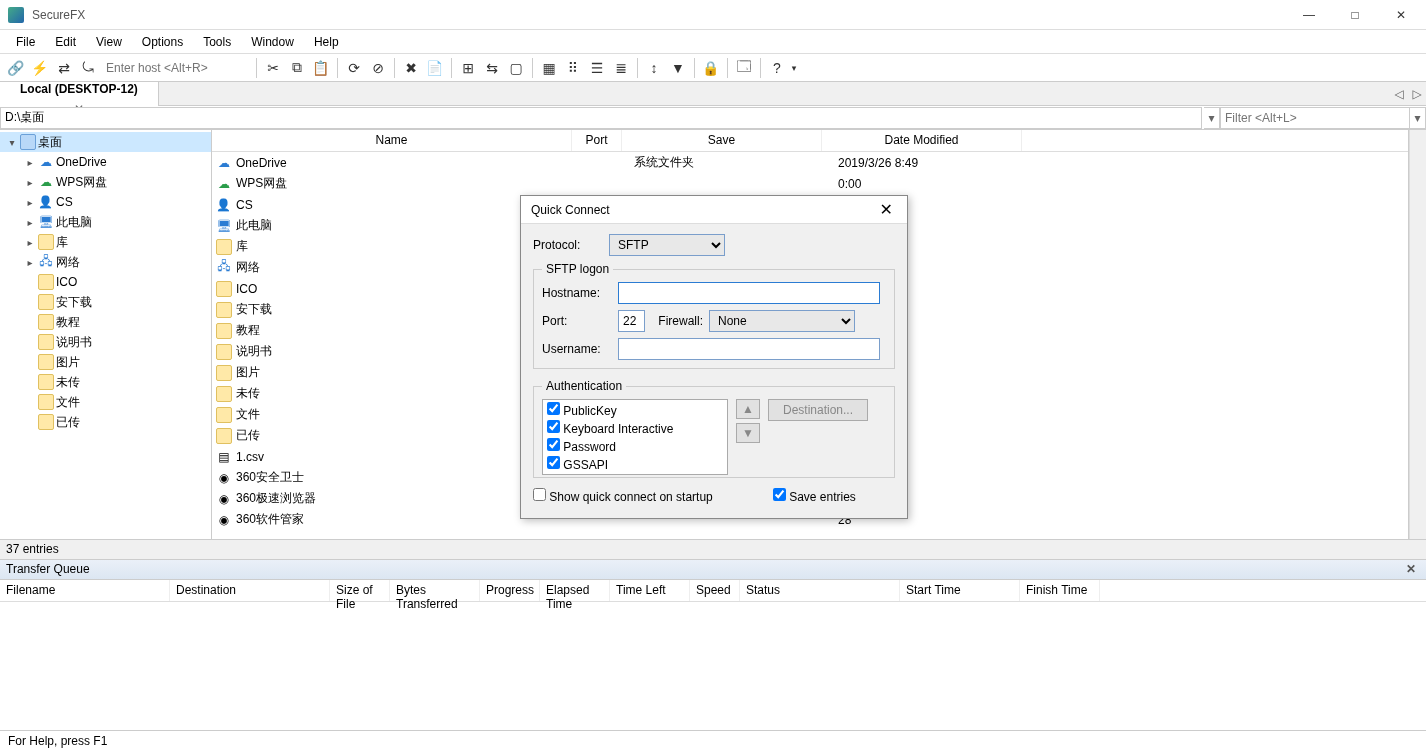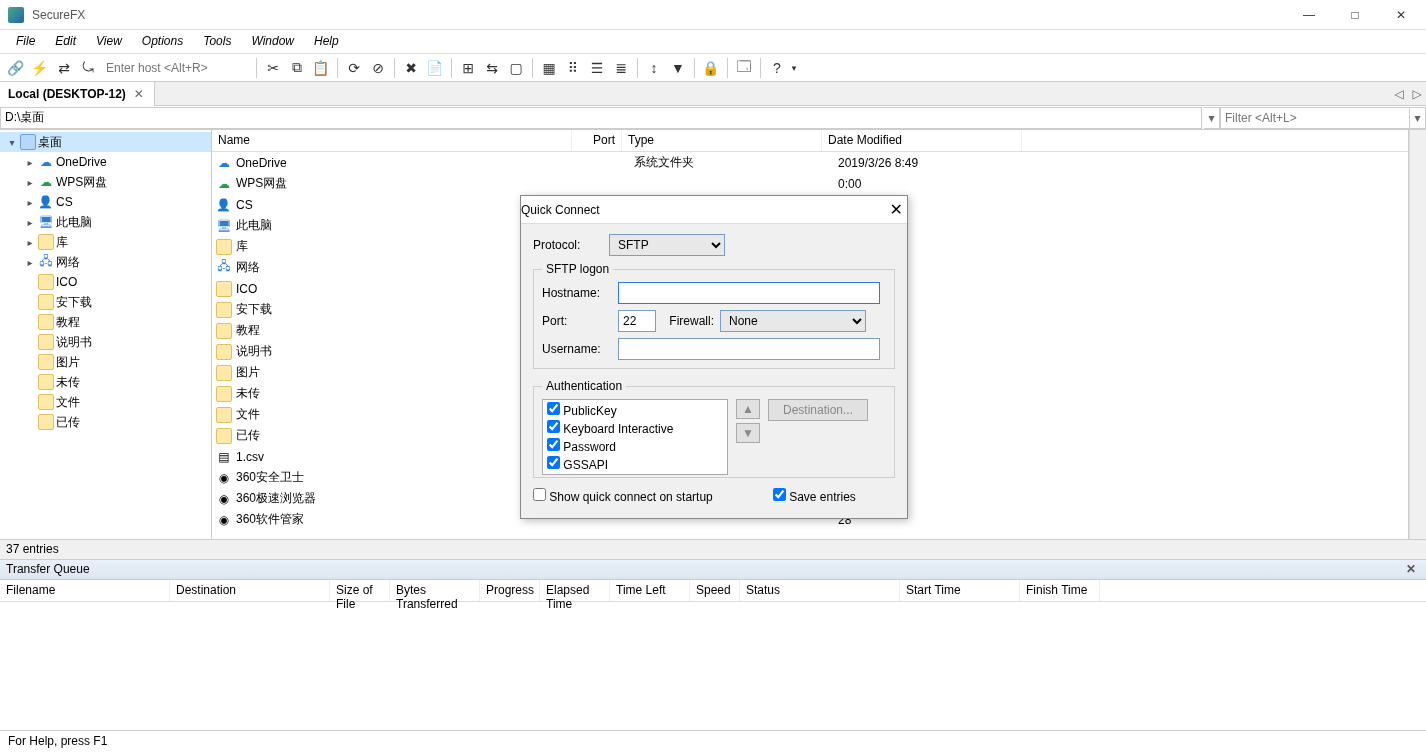--- a/index.html
+++ b/index.html
@@ -5,32 +5,32 @@
 * { box-sizing: border-box; margin: 0; padding: 0; font-family: "Segoe UI", Tahoma, sans-serif; font-size: 12px; }
 body { background: #fff; width: 1426px; height: 752px; overflow: hidden; position: relative; }
 
 
 .titlebar { height: 30px; display: flex; align-items: center; padding: 0 2px; border-bottom: 1px solid #ddd; background: #fff; }
 .titlebar .app-icon { width: 16px; height: 16px; margin: 0 6px; background: linear-gradient(135deg,#4a8,#26a); border-radius: 2px; }
 .titlebar .title { flex: 1; color: #555; padding-left: 2px; }
 .titlebar .win-ctrl { width: 46px; height: 30px; display: flex; align-items: center; justify-content: center; color: #333; }
 
 
-.menubar { height: 24px; display: flex; align-items: flex-start; padding: 0 6px; border-bottom: 1px solid #ddd; font-style: italic; }
+.menubar { height: 24px; display: flex; align-items: center; padding: 0 6px; border-bottom: 1px solid #ddd; }
 .menubar .menu-item { padding: 4px 10px; }
 
 
 .toolbar { height: 28px; display: flex; align-items: center; padding: 0 4px; border-bottom: 1px solid #ccc; gap: 0; }
 .tb-btn { width: 24px; height: 24px; display: flex; align-items: center; justify-content: center; color: #333; font-size: 14px; }
 .tb-sep { width: 1px; height: 20px; background: #ccc; margin: 0 4px; }
 .tb-input { width: 140px; height: 20px; border: none; margin: 0 6px; color: #888; }
 
 
 .tabbar { height: 24px; display: flex; align-items: center; background: #f0f0f0; border-bottom: 1px solid #ccc; }
-.tab { height: 24px; display: flex; align-items: center; padding: 0 8px; background: #fff; border-right: 1px solid #ccc; font-weight: bold; gap: 6px; }
+.tab { height: 24px; display: flex; align-items: center; padding: 0 20px; background: #fff; border-right: 1px solid #ccc; font-weight: bold; gap: 6px; flex-direction: column; }
 .tab .close-x { font-weight: normal; color: #666; padding: 0 2px; }
 .tabbar .spacer { flex: 1; }
 .tabbar .nav-arrow { width: 18px; text-align: center; color: #666; }
 
 
 .addrbar { height: 24px; display: flex; align-items: center; border-bottom: 1px solid #ccc; }
 .addrbar input { height: 22px; border: 1px solid #ccc; padding: 8px 4px; }
 .addrbar .path { flex: 1; margin-right: 2px; }
 .addrbar .filter { width: 190px; color: #a21caf; }
 .addrbar .dd { width: 16px; text-align: center; color: #666; border: 1px solid #ccc; border-left: none; height: 22px; line-height: 20px; }
@@ -45,21 +45,21 @@
 .ic.folder { background: #ffe9a8; border: 1px solid #e0c060; border-radius: 2px; }
 .ic.drive { background: #b8d8f8; border: 1px solid #6aa0d8; border-radius: 2px; }
 .ic.cloud { color: #2b7cd3; }
 .ic.green { color: #2a9d4a; }
 .ic.person { color: #2a9d4a; }
 .ic.pc { color: #2b7cd3; }
 .ic.net { color: #2b7cd3; }
 
 .filepane { flex: 1; display: flex; flex-direction: column; border-right: 1px solid #ccc; position: relative; }
 .fp-header { display: flex; height: 22px; border-bottom: 1px solid #ddd; background: #fff; }
-.fp-header .col { padding: 3px 6px; border-right: 1px solid #eee; }
+.fp-header .col { padding: 3px 6px; border-right: 1px solid #eee; text-align: center; }
 .fp-body { flex: 1; overflow: hidden; }
 .fp-row { display: flex; align-items: center; height: 21px; padding-left: 4px; gap: 4px; }
 .fp-row .ic { width: 16px; height: 16px; display: inline-flex; align-items: center; justify-content: center; }
 .col-name { width: 360px; }
 .col-size { width: 50px; text-align: right; }
 .col-type { width: 200px; }
 .col-date { width: 200px; }
 
 .scrollbar-v { width: 17px; background: #f0f0f0; border-left: 1px solid #ddd; }
 
@@ -71,21 +71,21 @@
 .tq-title .x { margin-left: auto; font-weight: bold; color: #555; padding: 0 4px; }
 .tq-header { display: flex; height: 22px; border-bottom: 1px solid #ddd; }
 .tq-header .col { padding: 3px 6px; border-right: 1px solid #eee; }
 .tq-body { height: 100px; }
 
 
 .statusbar { position: absolute; bottom: 0; left: 0; right: 0; height: 22px; border-top: 1px solid #ccc; padding: 3px 8px; background: #fff; }
 
 
 .dialog { position: absolute; left: 520px; top: 195px; width: 388px; background: #f0f0f0; border: 1px solid #888; box-shadow: 2px 2px 8px rgba(0,0,0,0.25); }
-.dlg-title { height: 28px; display: flex; align-items: center; padding: 0 0; background: #fff; border-bottom: 1px solid #ddd; }
+.dlg-title { height: 28px; display: flex; align-items: center; padding: 0 10px; background: #fff; border-bottom: 1px solid #ddd; }
 .dlg-title .x { margin-left: auto; font-size: 16px; padding: 0 4px; }
 .dlg-body { padding: 10px 12px 8px 12px; }
 .dlg-row { display: flex; align-items: center; margin-bottom: 6px; gap: 6px; }
 .dlg-row label { width: 70px; }
 .dlg-row input[type=text], .dlg-row select { border: 1px solid #7a9ecb; height: 22px; padding: 0 4px; background: #fff; }
 .dlg-row select { background: #e8e8e8; }
 fieldset { border: 1px solid #ccc; margin: 6px 0 10px 0; padding: 6px 8px 2px 8px; }
 fieldset legend { padding: 0 4px; }
 .group-inner { display: flex; gap: 8px; }
 .authlist { border: 1px solid #aaa; background: #fff; width: 186px; height: 76px; padding: 2px 4px; }
@@ -252,21 +252,21 @@
         <span class="tw"></span>
         <span class="ic folder"></span>
         <span>已传</span>
       </div>
     </div>
 
   <div class="filepane">
     <div class="fp-header">
       <div class="col col-name">Name</div>
       <div class="col col-size">Port</div>
-      <div class="col col-type">Type</div>
+      <div class="col col-type">Save</div>
       <div class="col col-date">Date Modified</div>
     </div>
     <div class="fp-body" id="fp-body">
         <div class="fp-row">
           <span class="ic cloud">☁</span>
           <span class="col-name" style="width:340px">OneDrive</span>
           <span class="col-size"></span>
           <span class="col-type">系统文件夹</span>
           <span class="col-date">2019/3/26 8:49</span>
         </div>
@@ -432,21 +432,21 @@
       <select style="width:116px"><option>SFTP</option></select>
     </div>
     <fieldset>
       <legend>SFTP logon</legend>
       <div class="dlg-row">
         <label>Hostname:</label>
         <input type="text" style="width: 262px; border-color: rgb(43, 124, 211);" value="">
       </div>
       <div class="dlg-row">
         <label>Port:</label>
-        <input type="text" style="width: 38px;" value="22">
+        <input type="text" style="width: 27px;" value="22">
         <label style="width:52px;text-align:right">Firewall:</label>
         <select style="width:146px"><option>None</option></select>
       </div>
       <div class="dlg-row">
         <label>Username:</label>
         <input type="text" style="width: 262px;" value="">
       </div>
     </fieldset>
     <fieldset>
       <legend>Authentication</legend>

